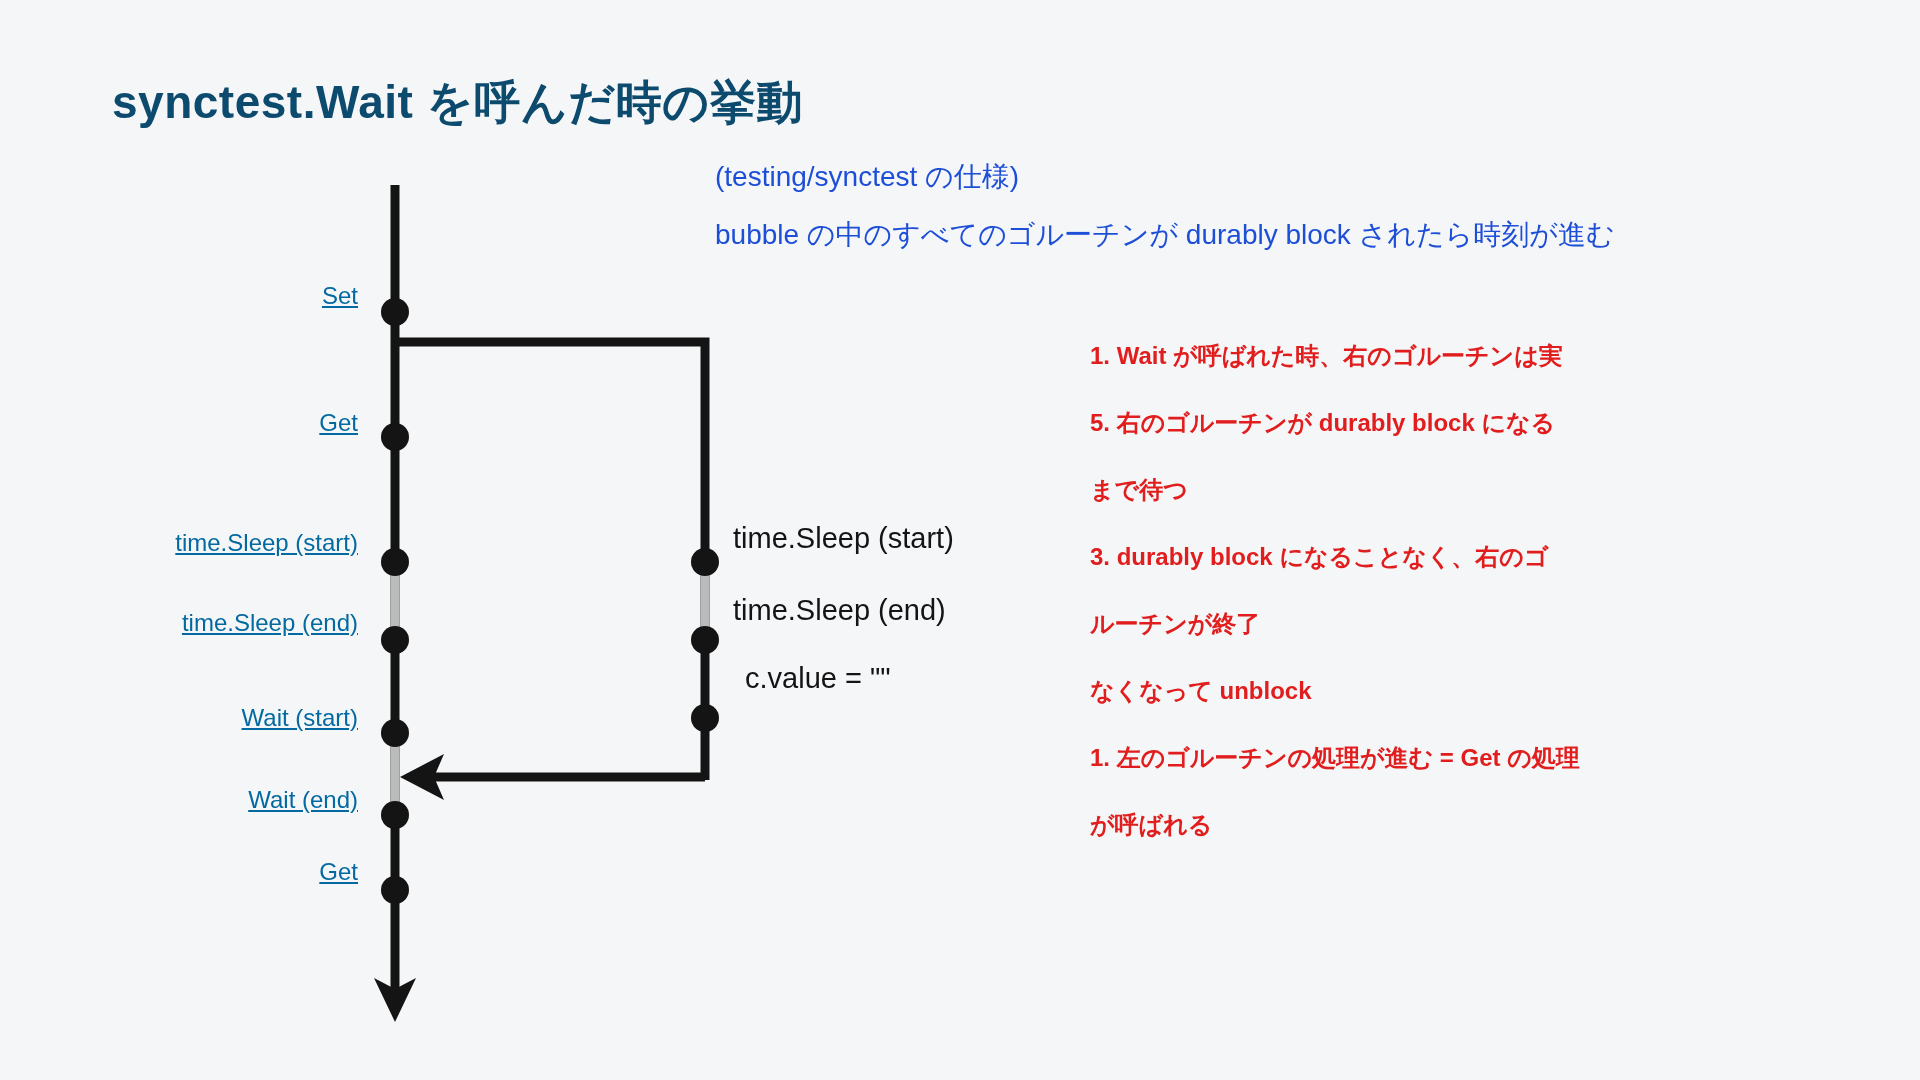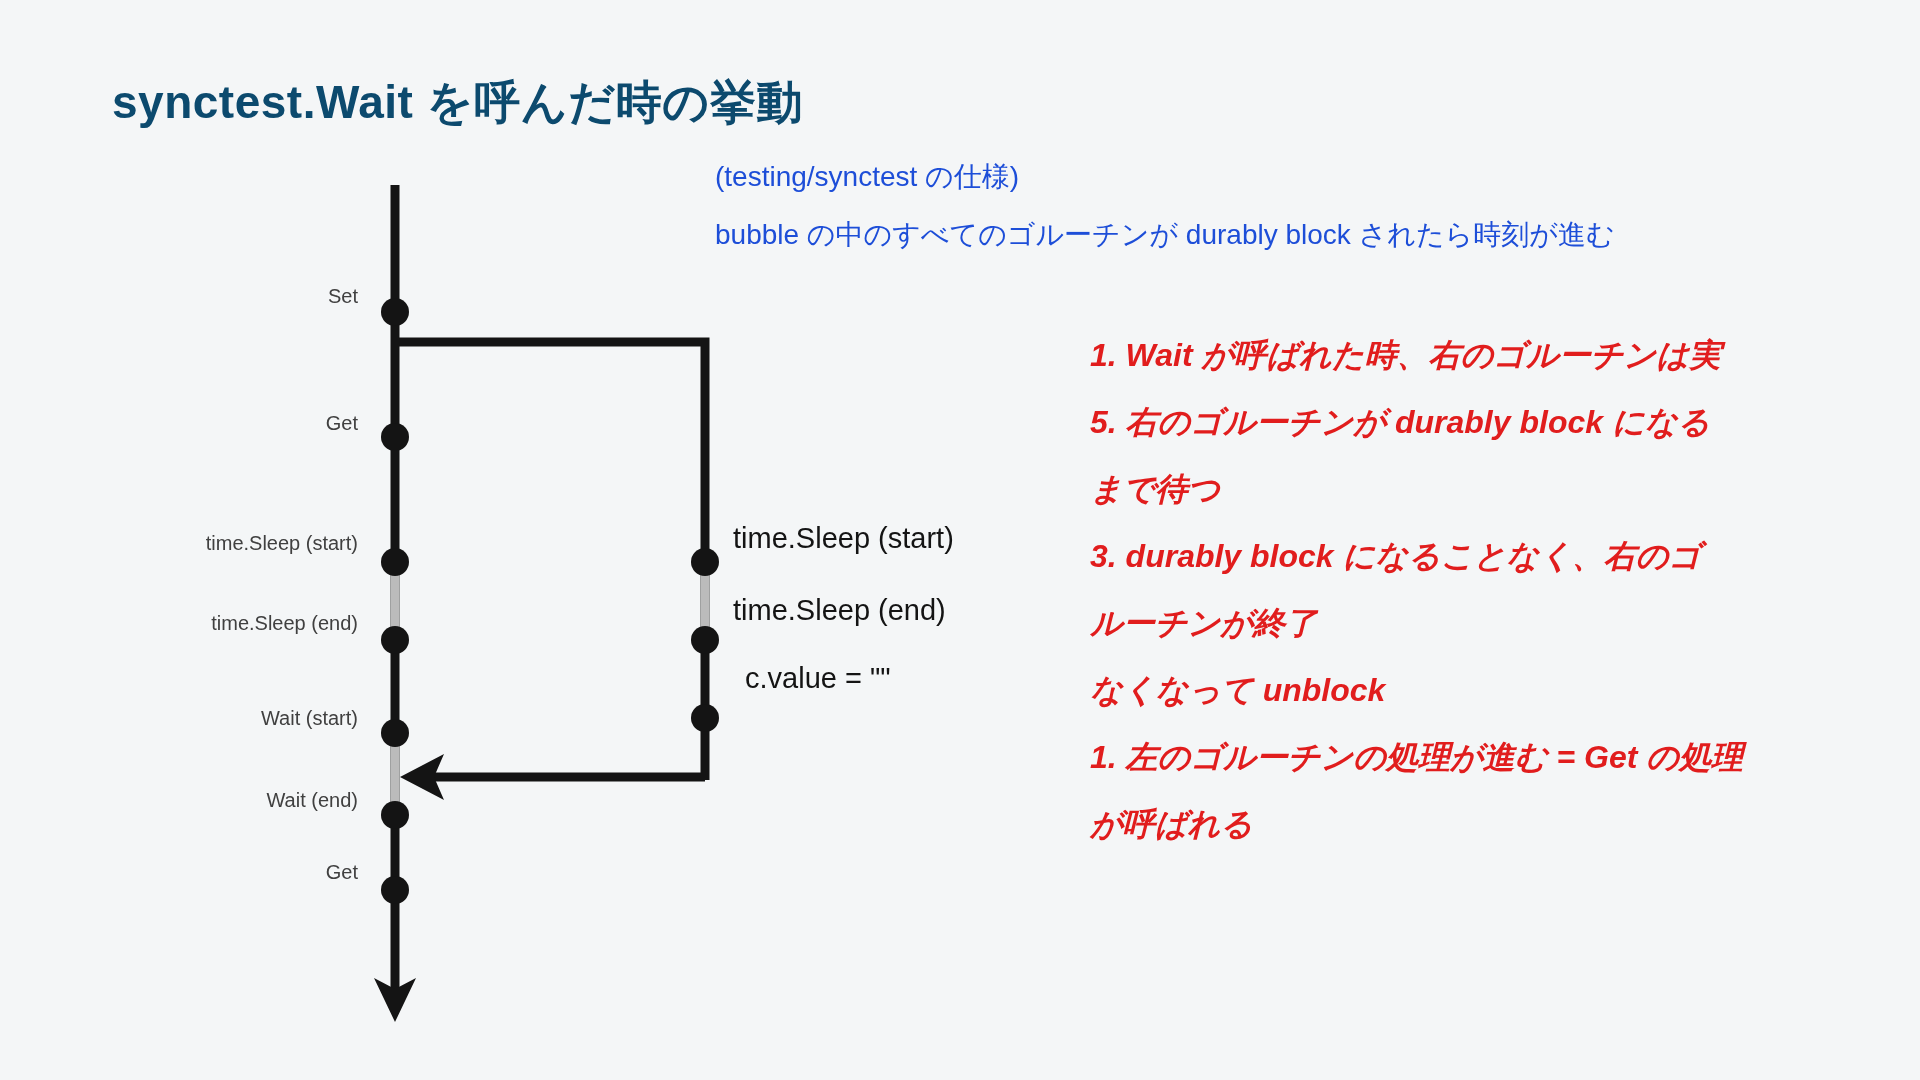--- a/index.html
+++ b/index.html
@@ -23,33 +23,34 @@
     font-size: 28px; color: #1d4ed8; line-height: 58px;
     white-space: nowrap;
     margin-left: 15px;
   }
 
   .diagram-svg { position: absolute; left: 0; top: 0; }
 
   .evt-label-left {
     position: absolute; left: 0; width: 358px;
     text-align: right;
-    font-size: 20px; color: #404040; line-height: 36px;
+    font-size: 24px; color: #0369a1; line-height: 36px;
     white-space: nowrap;
+    text-decoration: underline;
   }
   .evt-label-right {
     position: absolute;
     text-align: left;
     font-size: 29px; color: #141414; line-height: 36px;
     white-space: nowrap;
   }
 
   .notes {
     position: absolute; left: 1090px; top: 322px; width: 760px;
-    font-size: 32px; font-weight: 700; line-height: 67px; font-style: italic;
+    font-size: 24px; font-weight: 700; line-height: 67px;
   }
   .notes div { white-space: nowrap; }
 </style>
 </head>
 <body>
 
 <div class="slide">
 
   <h1 class="title" style="color: #0c4a6e; margin-left: 12px;">synctest.Wait を呼んだ時の挙動</h1>
 

